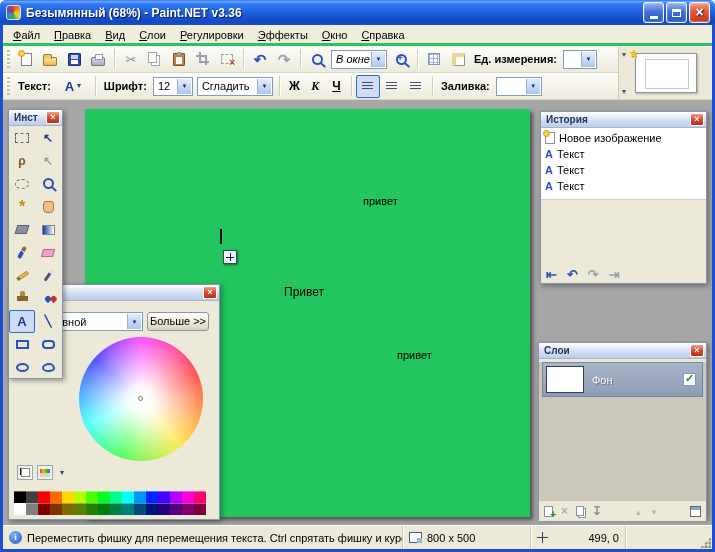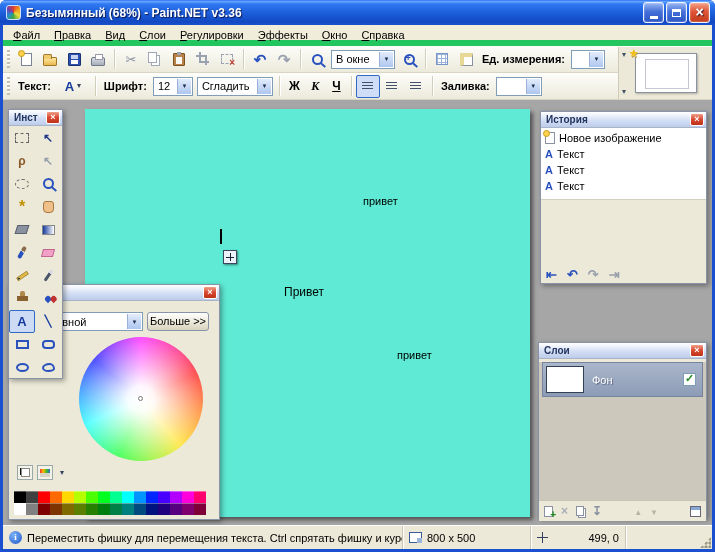--- a/index.html
+++ b/index.html
@@ -18,21 +18,21 @@
     display:flex; align-items:center; justify-content:center;
     background:linear-gradient(180deg,#9ab8f4,#4570d8 45%,#2a54c4); box-shadow:inset 0 0 2px rgba(255,255,255,.6); }
   .tb-btn.close { background:linear-gradient(180deg,#f4a288,#e05536 45%,#c23b1c); }
   .g-min { width:8px; height:3px; background:#fff; margin-top:9px; }
   .g-max { width:9px; height:8px; border:1px solid #fff; border-top-width:3px; }
   .g-close::before { content:"×"; color:#fff; font-size:14px; font-weight:bold; line-height:1; }
 
   .win-body { position:absolute; left:3px; right:3px; top:25px; bottom:3px; background:#ece9d8; display:flex; flex-direction:column; }
 
   
-  .menubar { height:21px; display:flex; align-items:stretch; padding-left:3px; background:#f0edda; border-bottom:6px solid #22c55e; }
+  .menubar { height:21px; display:flex; align-items:stretch; padding-left:3px; background:#f0edda; border-bottom:3px solid #22c55e; }
   .menu-item { padding:0 7px; line-height:21px; cursor:default; }
 
   
   .toolbar { height:27px; display:flex; align-items:center; padding:0 2px;
     background:linear-gradient(180deg,#fdfdfa,#eceadb); border-bottom:1px solid #d9d5c4; position:relative; }
   .grip { width:3px; height:18px; margin:0 4px 0 2px;
     background:repeating-linear-gradient(180deg,#c6c1ae 0 2px,#fff 2px 3px,transparent 3px 4px); }
   .sep { width:1px; height:20px; margin:0 4px; background:#d2cebc; box-shadow:1px 0 0 #fff; }
   .tbtn { width:24px; height:23px; display:flex; align-items:center; justify-content:center; border:1px solid transparent;
     border-radius:2px; line-height:1; position:relative; }
@@ -84,21 +84,21 @@
   .thumb-panel { position:absolute; top:22px; right:0; width:94px; height:52px; background:#ece9d8; border-left:1px solid #cfcbb8;
     z-index:6; display:flex; align-items:center; justify-content:center; }
   .overflow-chevron { position:absolute; left:3px; font-size:8px; color:#44506a; }
   .oc-top { top:3px; } .oc-bottom { bottom:3px; }
   .thumb-box { width:62px; height:40px; background:#fff; border:1px solid #8a92a2; position:relative; box-shadow:1px 1px 2px rgba(0,0,0,.25); }
   .thumb-inner { position:absolute; left:9px; top:5px; width:44px; height:30px; background:#fff; border:1px solid #c4c8d0; }
   .thumb-star { position:absolute; left:-7px; top:-7px; color:#f2c018; font-size:11px; text-shadow:0 0 1px #fff,1px 1px 0 #a8831a; }
 
   
   .workspace { flex:1; position:relative; background:#a6a6a6; overflow:hidden; }
-  .canvas { position:absolute; left:82px; top:9px; width:445px; height:408px; background:#5eead4; box-shadow:3px 3px 4px rgba(0,0,0,.5); }
+  .canvas { position:absolute; left:82px; top:9px; width:445px; height:408px; background:#22c55e; box-shadow:3px 3px 4px rgba(0,0,0,.5); }
   .canvas-text { position:absolute; white-space:nowrap; color:#000; font-family:"Liberation Sans",sans-serif; }
   #ctext0 { left:278px; top:86px; font-size:11px; }
   #ctext1 { left:199px; top:176px; font-size:12px; }
   #ctext2 { left:312px; top:240px; font-size:11px; }
   .caret { position:absolute; left:135px; top:120px; width:2px; height:15px; background:#000; }
   .move-nub { position:absolute; left:138px; top:141px; width:14px; height:14px; background:#edf1fa; border:1px solid #3a4560; box-shadow:1px 1px 2px rgba(0,0,0,.45); }
   .move-nub::before { content:""; position:absolute; left:2px; right:2px; top:6px; height:1px; background:#1a2236; }
   .move-nub::after { content:""; position:absolute; top:2px; bottom:2px; left:6px; width:1px; background:#1a2236; }
 
   
@@ -279,21 +279,21 @@
         <div class="tbtn">
           <span class="ic ic-undo-arrow"></span>
         </div>
         <div class="tbtn dis">
           <span class="ic ic-redo-arrow"></span>
         </div>
         <span class="sep"></span>
         <div class="tbtn">
           <span class="ic ic-zoom-out-magnifier"></span>
         </div>
-        <div class="combo" style="width: 64px;">
+        <div class="combo" style="width: 56px; font-style: italic;">
           <span>В окне</span>
           <span class="arrow">▼</span>
         </div>
         <div class="tbtn">
           <span class="ic ic-zoom-in-magnifier"></span>
         </div>
         <span class="sep"></span>
         <div class="tbtn">
           <span class="ic ic-grid-toggle"></span>
         </div>

